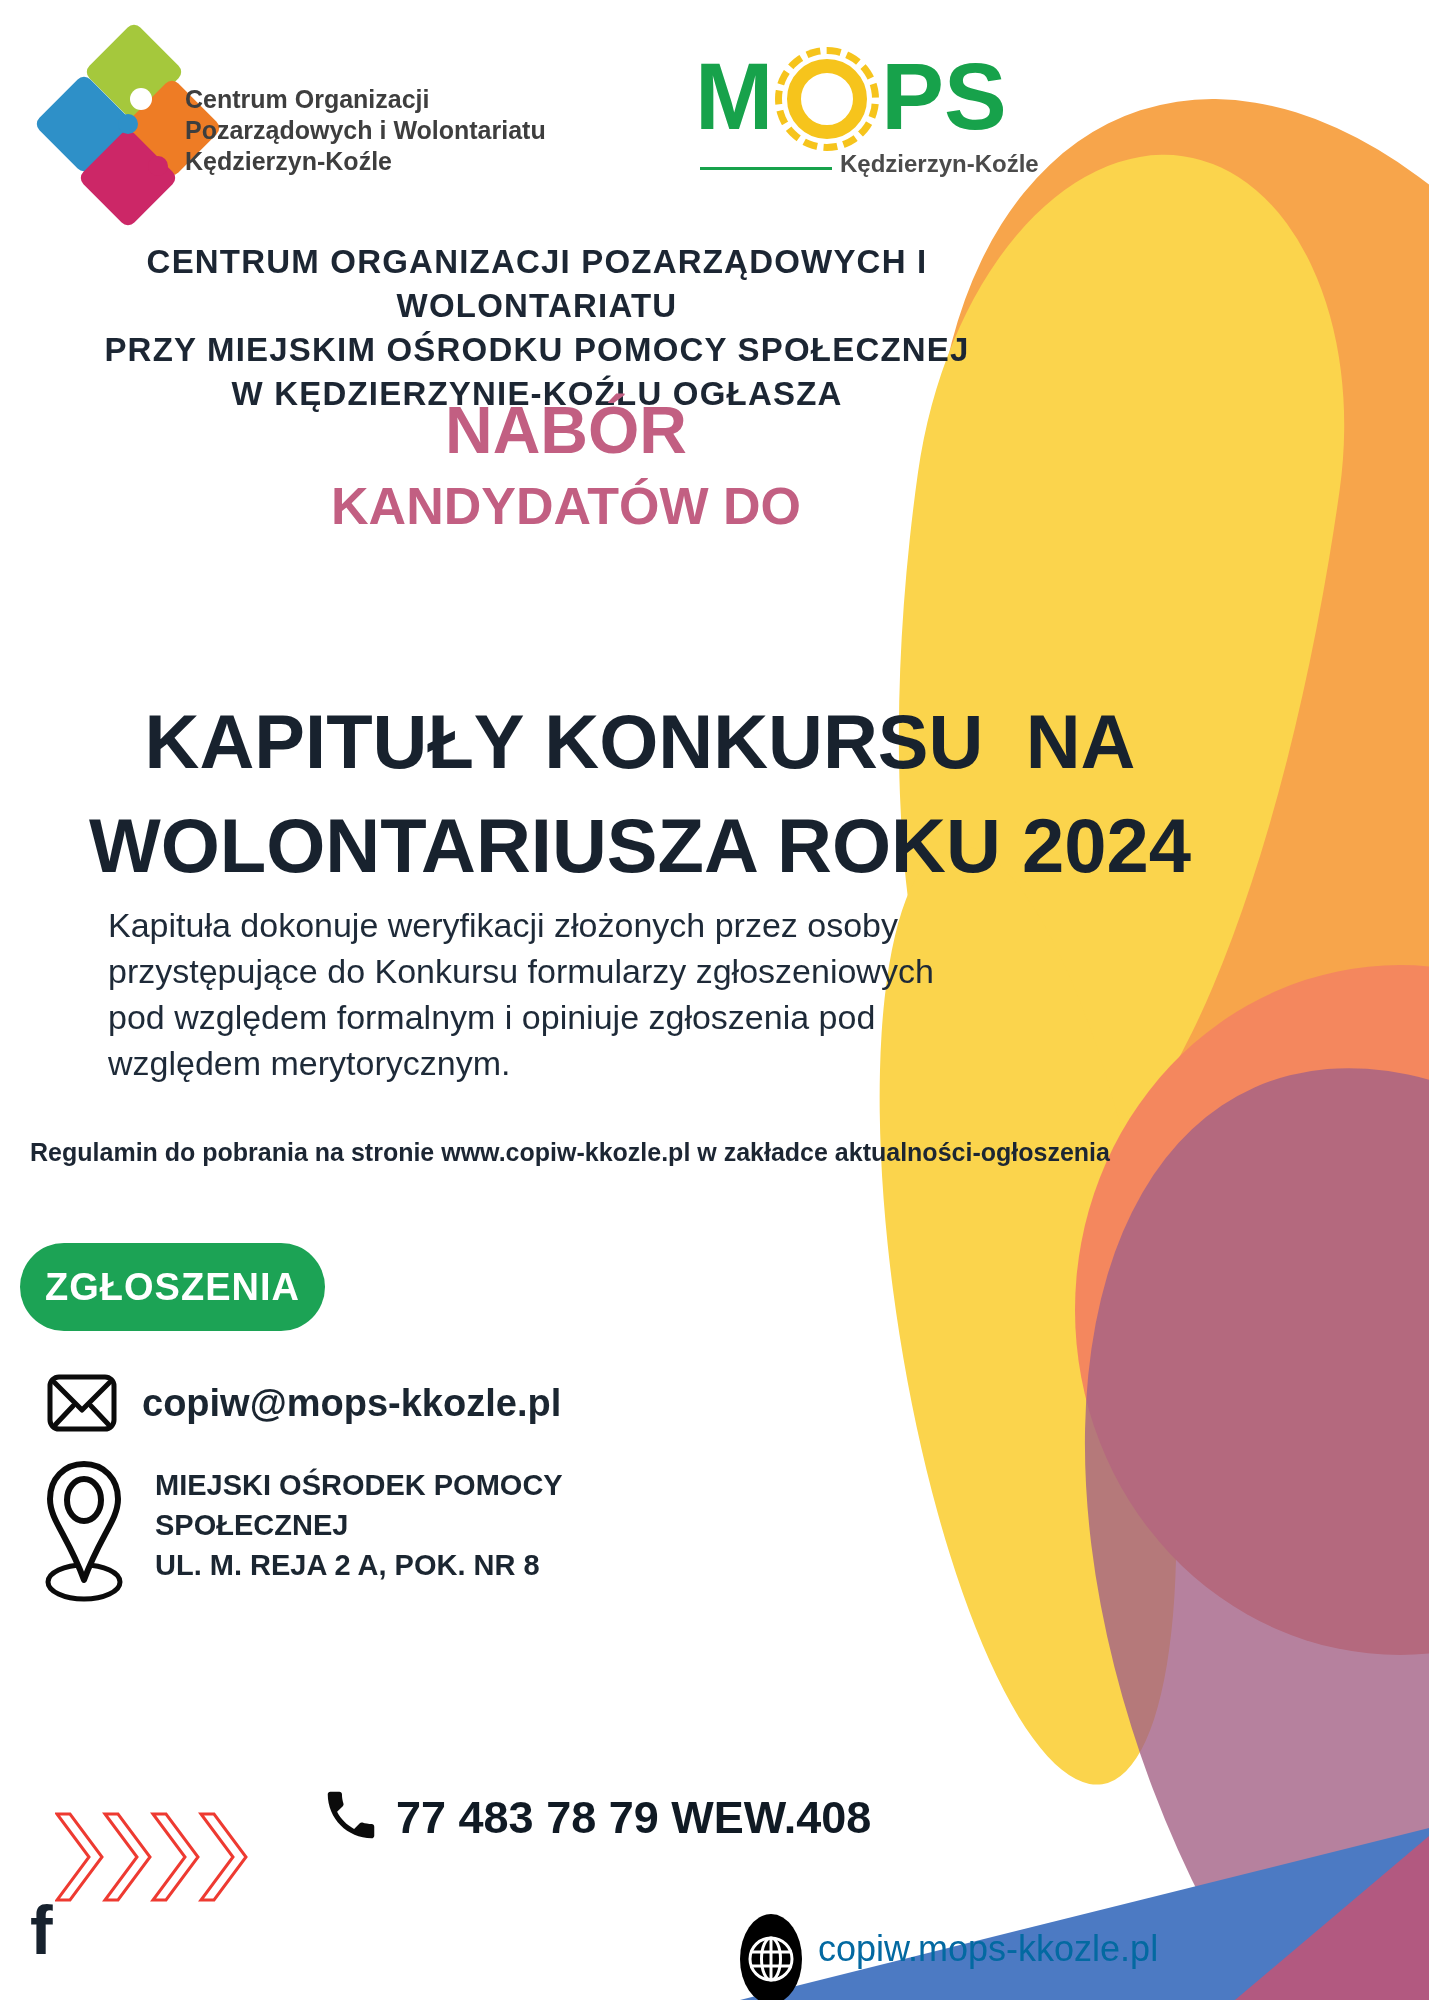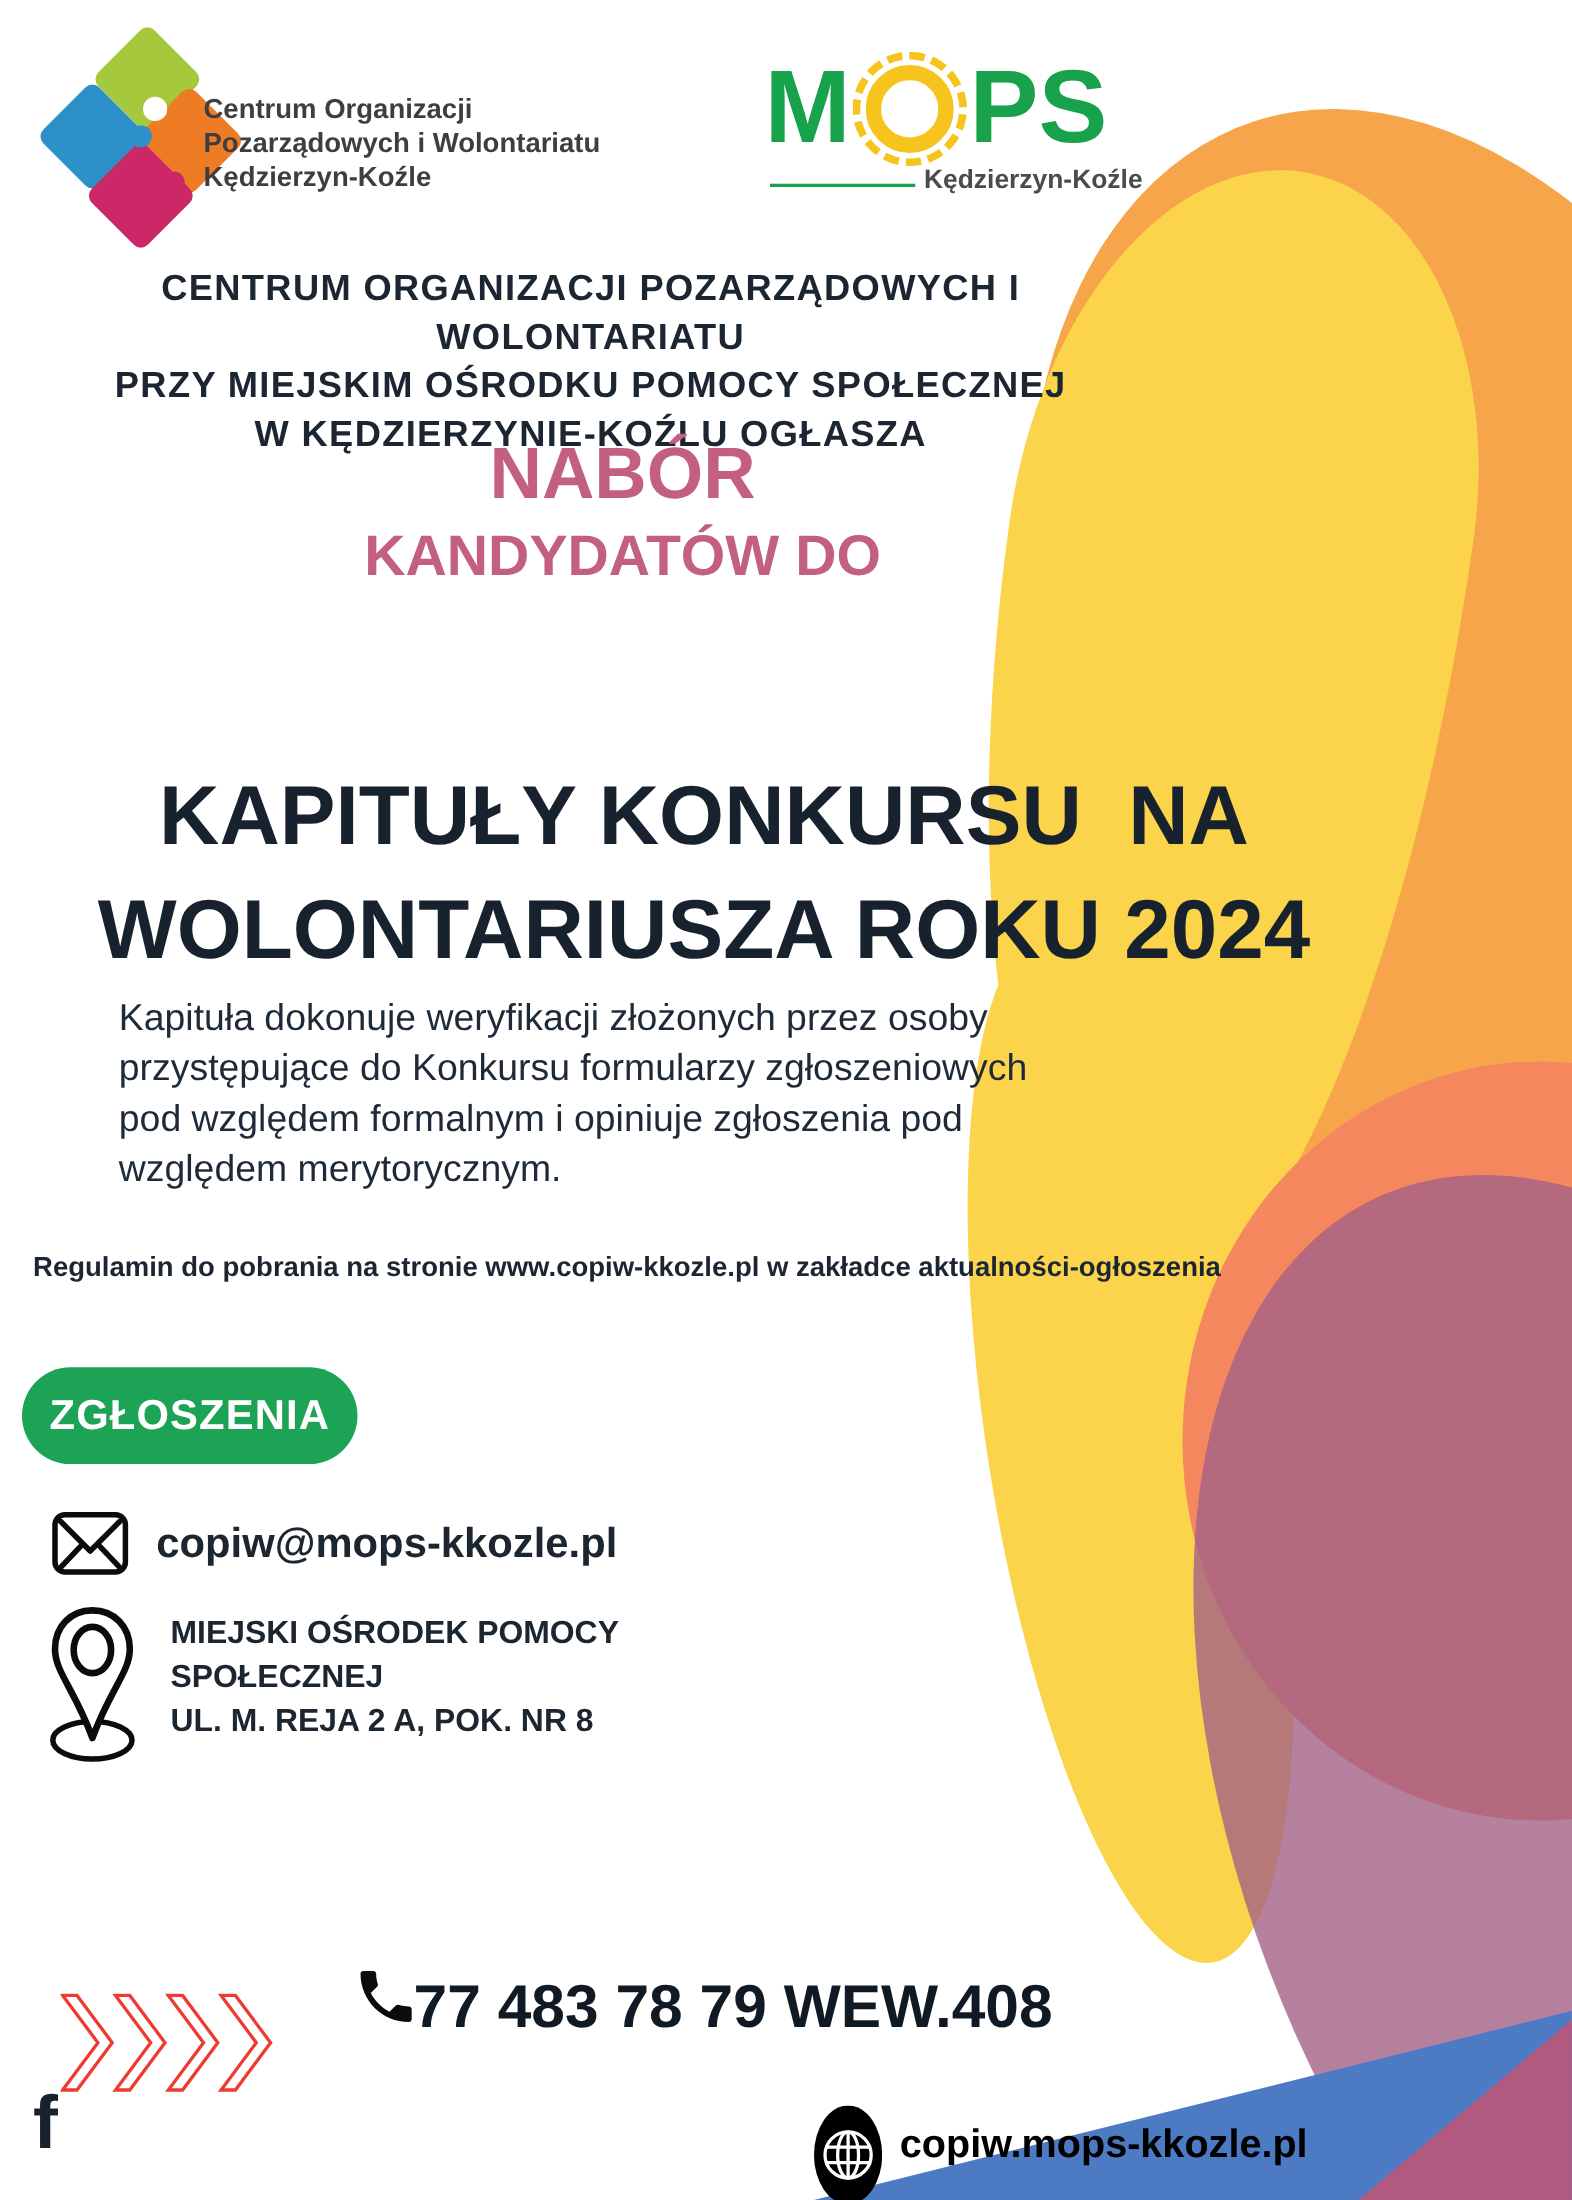--- a/index.html
+++ b/index.html
@@ -70,26 +70,26 @@
   #btn-zgloszenia { left:20px; top:1243px; width:305px; height:88px; border-radius:44px; font-size:38px; }
   #btn-wiecej     { left:378px; top:1654px; width:422px; height:108px; border-radius:54px; font-size:36px; }
 
   #email-icon { position:absolute; left:45px; top:1366px; }
   #email-text { position:absolute; left:142px; top:1382px; font-size:38px; font-weight:600; color:#1b2631; }
   #pin-icon   { position:absolute; left:36px; top:1456px; }
   #addr-text  { position:absolute; left:155px; top:1465px; font-size:29px; line-height:40px;
                 font-weight:600; color:#1b2631; }
   #chevrons   { position:absolute; left:55px; top:1812px; }
   #phone-icon { position:absolute; left:320px; top:1784px; }
-  #phone-text { position:absolute; left:376px; top:1792px; font-size:55px; font-weight:800; color:#101a24; }
+  #phone-text { position:absolute; left:396px; top:1792px; font-size:45px; font-weight:800; color:#101a24; }
   #fb-icon    { position:absolute; left:30px; top:1896px; font-size:68px; font-weight:800;
                 color:#17222e; line-height:1; }
   #fb-text    { position:absolute; left:94px; top:1920px; font-size:33px; font-weight:600; color:#1b2631; }
   #globe-icon { position:absolute; left:740px; top:1914px; }
-  #site-text  { position:absolute; left:818px; top:1928px; font-size:36px; font-weight:700; color:#000000; }
+  #site-text  { position:absolute; left:818px; top:1928px; font-size:36px; font-weight:400; color:#0369a1; }
 </style>
 </head>
 <body>
 
 <div id="canvas">
 
   <div class="shape" id="bg-orange"></div>
   <div class="shape" id="bg-yellow-a"></div>
   <div class="shape" id="bg-yellow-b"></div>
   <div class="shape" id="bg-salmon"></div>

